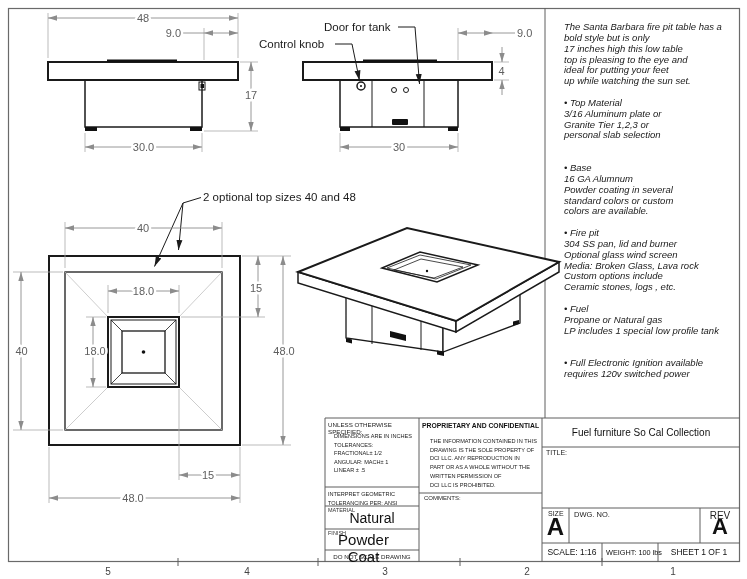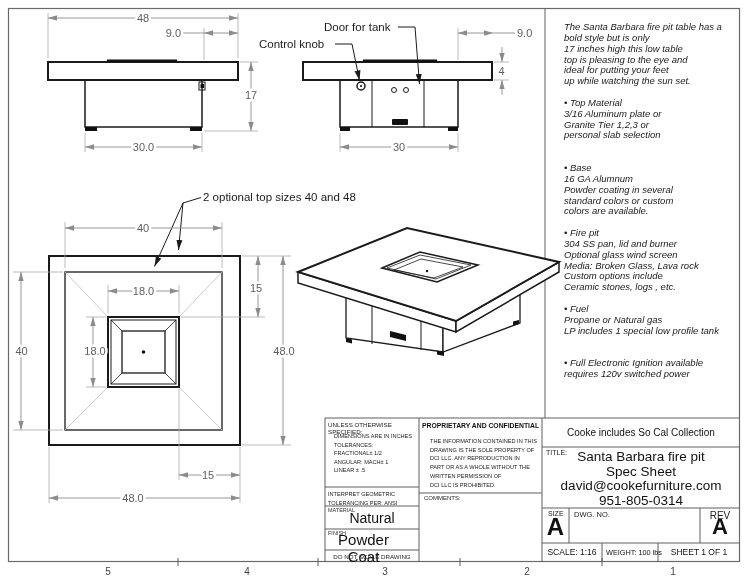--- a/index.html
+++ b/index.html
@@ -291,26 +291,22 @@
 
   <div class="abs ctr" style="left:419px;top:422px;width:123px;font-size:6.8px;font-weight:bold;color:#111;">PROPRIETARY AND CONFIDENTIAL</div>
   <div class="abs pre tb-small" style="left:430px;top:437px;width:110px;line-height:8.7px;">THE INFORMATION CONTAINED IN THIS
 DRAWING IS THE SOLE PROPERTY OF
 DCI LLC.  ANY REPRODUCTION IN
 PART OR AS A WHOLE WITHOUT THE
 WRITTEN PERMISSION OF
 DCI LLC IS PROHIBITED.</div>
   <div class="abs" style="left:424px;top:495px;font-size:6px;color:#222;">COMMENTS:</div>
 
-  <div class="abs ctr" style="left:542px;top:418px;width:198px;height:29px;line-height:29px;font-size:10px;color:#111;">Cooke includes So Cal Collection</div>
+  <div class="abs ctr" style="left:542px;top:418px;width:198px;height:29px;line-height:29px;font-size:10px;color:#111;">Fuel furniture So Cal Collection</div>
   <div class="abs" style="left:546px;top:449px;font-size:7px;color:#222;">TITLE:</div>
-  <div class="abs pre ctr" style="left:542px;top:450px;width:198px;font-size:13.5px;line-height:14.6px;color:#111;">Santa Barbara fire pit
-Spec Sheet
-david@cookefurniture.com
-951-805-0314</div>
 
   <div class="abs" style="left:548px;top:510px;font-size:7px;color:#222;">SIZE</div>
   <div class="abs ctr" style="left:542px;top:513px;width:27px;font-size:24px;font-weight:bold;color:#111;">A</div>
   <div class="abs" style="left:574px;top:510px;font-size:7.5px;color:#222;">DWG.  NO.</div>
   <div class="abs ctr" style="left:700px;top:510px;width:40px;font-size:10px;color:#222;">REV</div>
   <div class="abs ctr" style="left:700px;top:514px;width:40px;font-size:22px;font-weight:bold;color:#111;">A</div>
   <div class="abs ctr" style="left:542px;top:543px;width:60px;height:35px;line-height:19px;font-size:8.5px;color:#111;">SCALE: 1:16</div>
   <div class="abs ctr" style="left:602px;top:543px;width:64px;height:19px;line-height:19px;font-size:7.3px;color:#111;">WEIGHT: 100 lbs</div>
   <div class="abs ctr" style="left:658px;top:543px;width:82px;height:19px;line-height:19px;font-size:8.5px;color:#111;">SHEET 1 OF 1</div>
 

